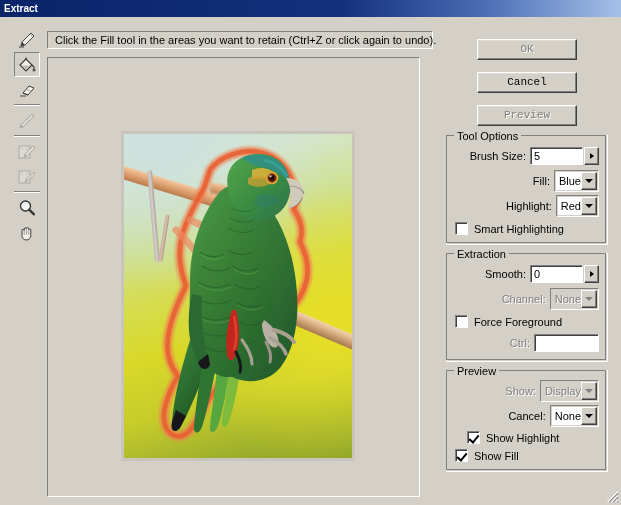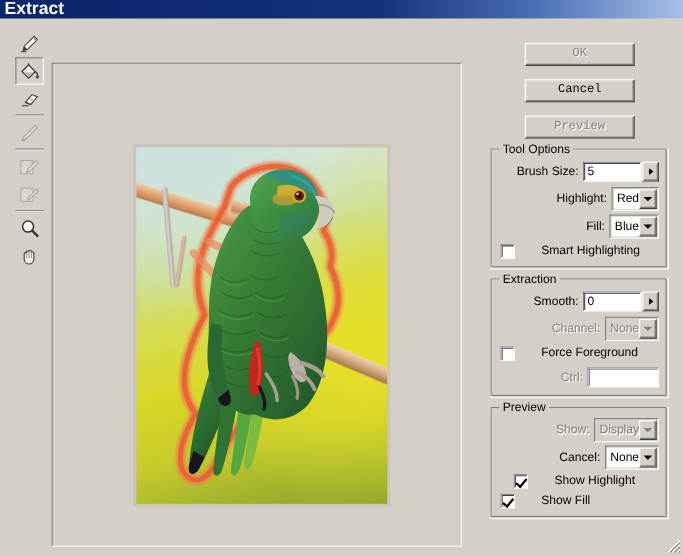--- a/index.html
+++ b/index.html
@@ -21,21 +21,21 @@
   
   #titlebar {
     position: absolute; left: 0; top: 0;
     width: 621px; height: 17px;
     background: linear-gradient(to right, #0a246a 0%, #14307d 55%, #4a6db5 78%, #a6c0e8 100%);
     display: flex; align-items: center;
   }
   #titlebar .title {
     color: #ffffff;
     font-weight: bold;
-    font-size: 16px;
+    font-size: 10px;
     padding-left: 4px;
     letter-spacing: 0px;
     text-shadow: none;
   }
 
   
   #body {
     position: absolute; left: 0; top: 17px;
     width: 621px; height: 488px;
     background: #d4d0c8;
@@ -323,21 +323,21 @@
     height: 22px;
   }
   .combo-outer .field {
     border: none; box-shadow: none;
     background: #ffffff;
     height: 18px;
   }
   .combo-outer.disabled .field { background: #d4d0c8; color: #808080; text-shadow: 1px 1px 0 #ffffff; }
 
   
-  .chk-row { display: flex; align-items: flex-start; margin-bottom: 5px; gap: 18px; }
+  .chk-row { display: flex; align-items: center; margin-bottom: 5px; }
   .chk {
     width: 13px; height: 13px;
     box-sizing: border-box;
     background: #ffffff;
     border-top: 1px solid #808080;
     border-left: 1px solid #808080;
     border-right: 1px solid #ffffff;
     border-bottom: 1px solid #ffffff;
     box-shadow: inset 1px 1px 0 #404040;
     position: relative;
@@ -474,20 +474,23 @@
         <span>
           <svg width="20" height="18" viewBox="0 0 20 18">
             <path d="M5 11 L5 6.5 A1.1 1.1 0 0 1 7.2 6.5 L7.2 5 A1.1 1.1 0 0 1 9.4 5 L9.4 4.6 A1.1 1.1 0 0 1 11.6 4.6 L11.6 6 A1.1 1.1 0 0 1 13.8 6 L13.8 11.5 C13.8 14.2 11.8 16 9.4 16 C7 16 5 14.2 5 11.6 Z" fill="#f2efe9" stroke="#3c3c3c" stroke-width="1"></path>
             <path d="M7.2 6.5 L7.2 11 M9.4 5 L9.4 10.6 M11.6 4.6 L11.6 10.6" stroke="#8a8a8a" stroke-width="0.8"></path>
           </svg>
         </span>
       </div>
 
     </div>
 
+    <div id="hintbar">
+      <span>Click the Fill tool in the areas you want to retain (Ctrl+Z or click again to undo).</span>
+    </div>
 
     <div id="canvas-frame">
       <div id="canvas-inner">
         <div id="photo">
           <div id="photo-img">
 
             <div class="branch-ul"></div>
             <div class="branch-ul2"></div>
             <div class="twig"></div>
             <div class="twig2"></div>
@@ -686,34 +689,34 @@
           <div class="spin-wrap">
             <div class="field spin-input">5</div>
             <div class="spin-btn">
               <span class="arrow-right"></span>
             </div>
           </div>
         </div>
 
         <div class="row">
           <span class="spacer"></span>
-          <span class="lbl">Highlight:</span>
+          <span class="lbl">Fill:</span>
           <div class="combo-outer">
-            <div class="field combo-text">Red</div>
+            <div class="field combo-text">Blue</div>
             <div class="combo-btn">
               <span class="arrow-down"></span>
             </div>
           </div>
         </div>
 
         <div class="row">
           <span class="spacer"></span>
-          <span class="lbl">Fill:</span>
+          <span class="lbl">Highlight:</span>
           <div class="combo-outer">
-            <div class="field combo-text">Blue</div>
+            <div class="field combo-text">Red</div>
             <div class="combo-btn">
               <span class="arrow-down"></span>
             </div>
           </div>
         </div>
 
         <div class="chk-row" style="margin-top:7px;margin-bottom:0;">
           <span class="chk"></span>
           <span class="chk-label">Smart Highlighting</span>
         </div>

